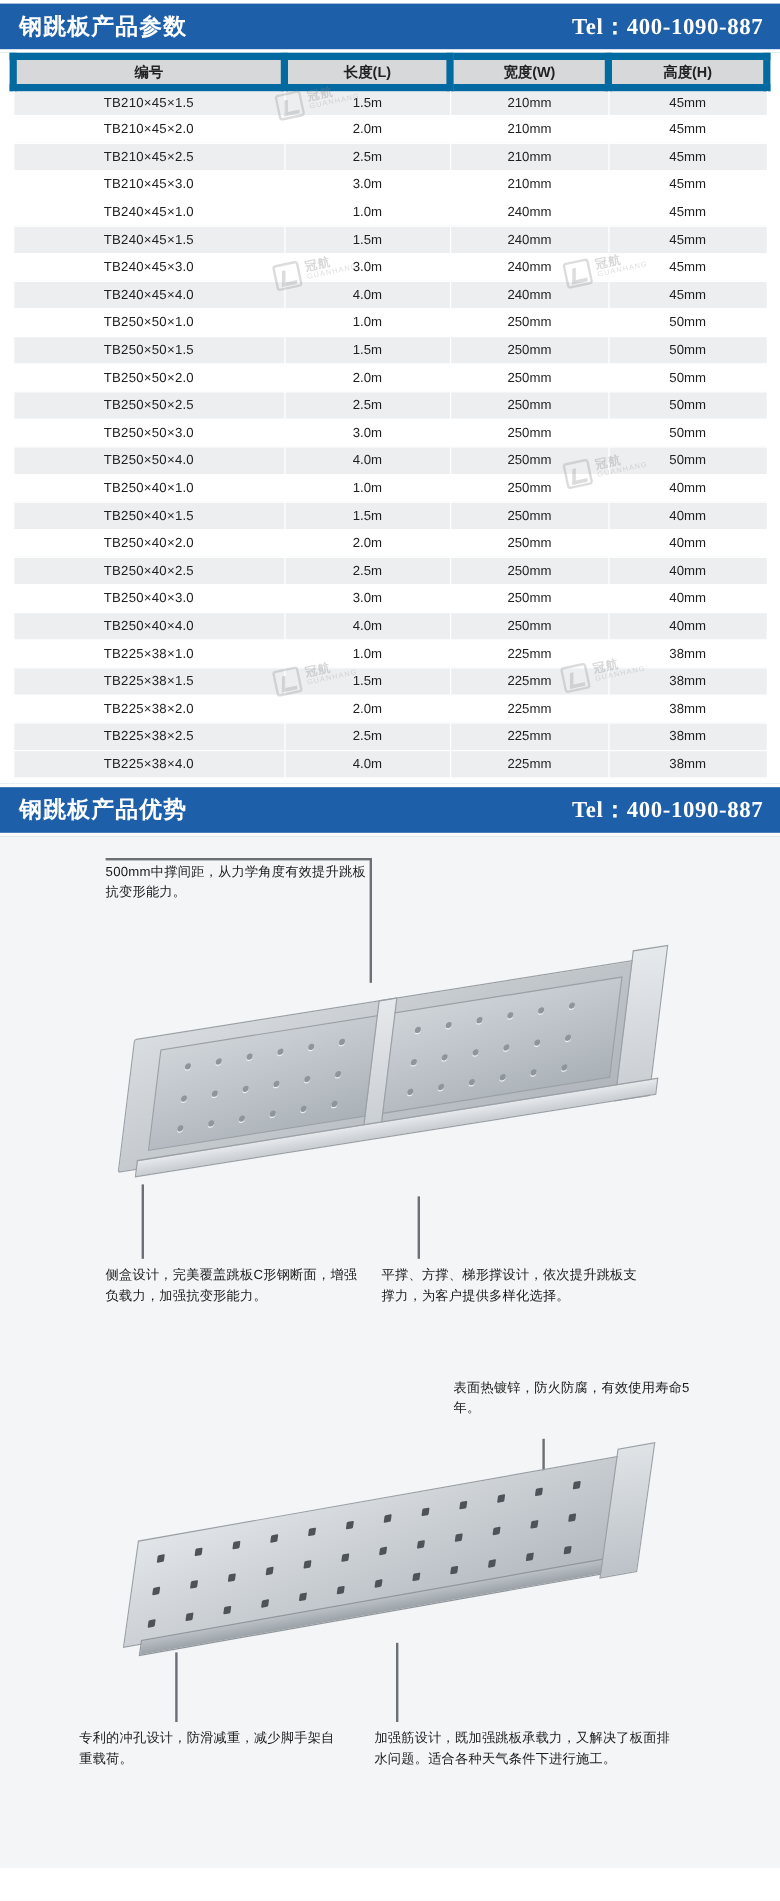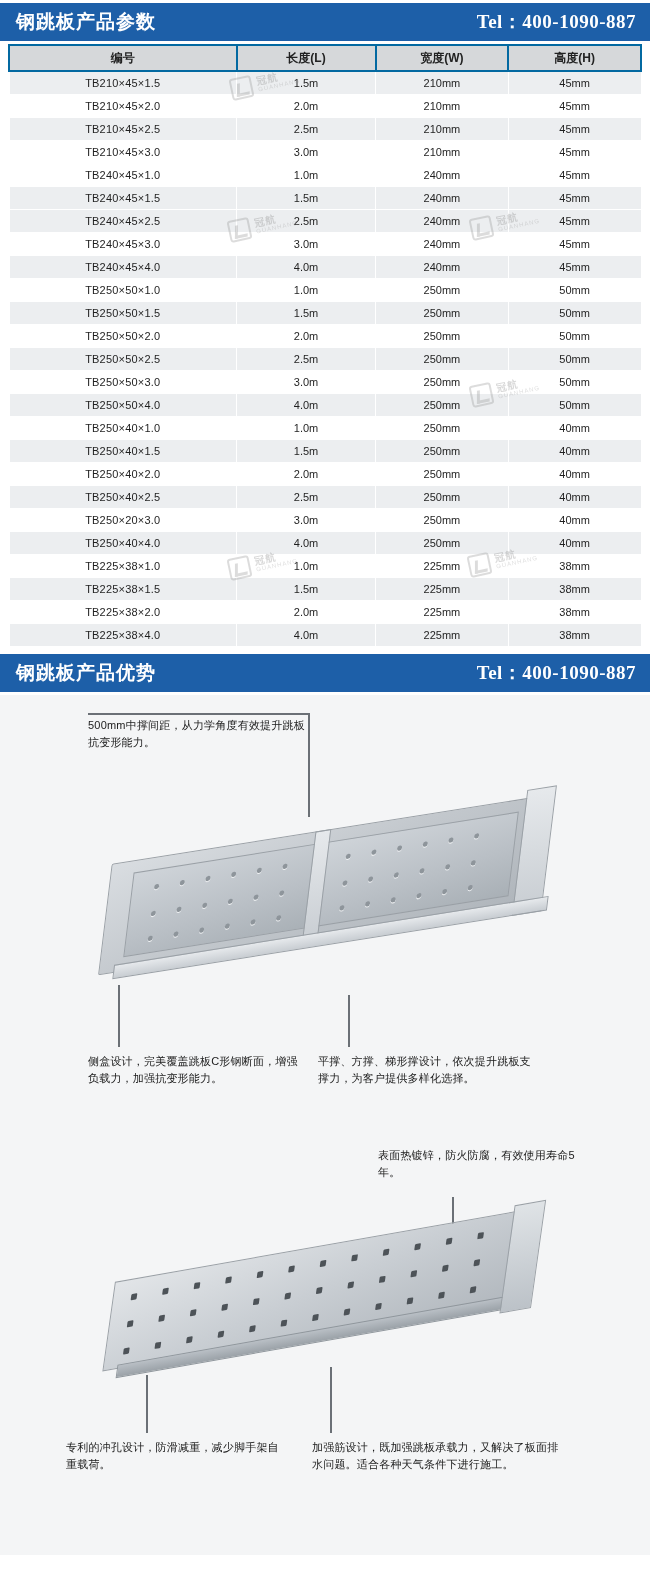--- a/index.html
+++ b/index.html
@@ -54,21 +54,21 @@
     border-collapse: collapse;
     font-size: 11px;
     table-layout: fixed;
   }
   table.spec th {
     background: #d6d8da;
     color: #222;
     font-weight: bold;
     font-size: 12px;
     height: 26px;
-    border: 2px solid #0369a1;
+    border: 6px solid #0369a1;
     text-align: center;
   }
   table.spec td {
     height: 23px;
     text-align: center;
     border: 1px solid #ffffff;
     color: #1f1f1f;
     font-size: 11px;
   }
   table.spec tr.odd td { background: #ffffff; }
@@ -236,26 +236,20 @@
             <td>1.0m</td>
             <td>240mm</td>
             <td>45mm</td>
           </tr>
         <tr class="even">
             <td class="code">TB240×45×1.5</td>
             <td>1.5m</td>
             <td>240mm</td>
             <td>45mm</td>
           </tr>
-        <tr class="even">
-            <td class="code">TB240×45×2.5</td>
-            <td>2.5m</td>
-            <td>240mm</td>
-            <td>45mm</td>
-          </tr>
         <tr class="odd">
             <td class="code">TB240×45×3.0</td>
             <td>3.0m</td>
             <td>240mm</td>
             <td>45mm</td>
           </tr>
         <tr class="even">
             <td class="code">TB240×45×4.0</td>
             <td>4.0m</td>
             <td>240mm</td>
@@ -315,21 +309,21 @@
             <td>250mm</td>
             <td>40mm</td>
           </tr>
         <tr class="even">
             <td class="code">TB250×40×2.5</td>
             <td>2.5m</td>
             <td>250mm</td>
             <td>40mm</td>
           </tr>
         <tr class="odd">
-            <td class="code">TB250×20×3.0</td>
+            <td class="code">TB250×40×3.0</td>
             <td>3.0m</td>
             <td>250mm</td>
             <td>40mm</td>
           </tr>
         <tr class="even">
             <td class="code">TB250×40×4.0</td>
             <td>4.0m</td>
             <td>250mm</td>
             <td>40mm</td>
           </tr>
@@ -341,20 +335,26 @@
           </tr>
         <tr class="even">
             <td class="code">TB225×38×1.5</td>
             <td>1.5m</td>
             <td>225mm</td>
             <td>38mm</td>
           </tr>
         <tr class="odd">
             <td class="code">TB225×38×2.0</td>
             <td>2.0m</td>
+            <td>225mm</td>
+            <td>38mm</td>
+          </tr>
+        <tr class="even">
+            <td class="code">TB225×38×2.5</td>
+            <td>2.5m</td>
             <td>225mm</td>
             <td>38mm</td>
           </tr>
         <tr class="even">
             <td class="code">TB225×38×4.0</td>
             <td>4.0m</td>
             <td>225mm</td>
             <td>38mm</td>
           </tr>
       </tbody>

